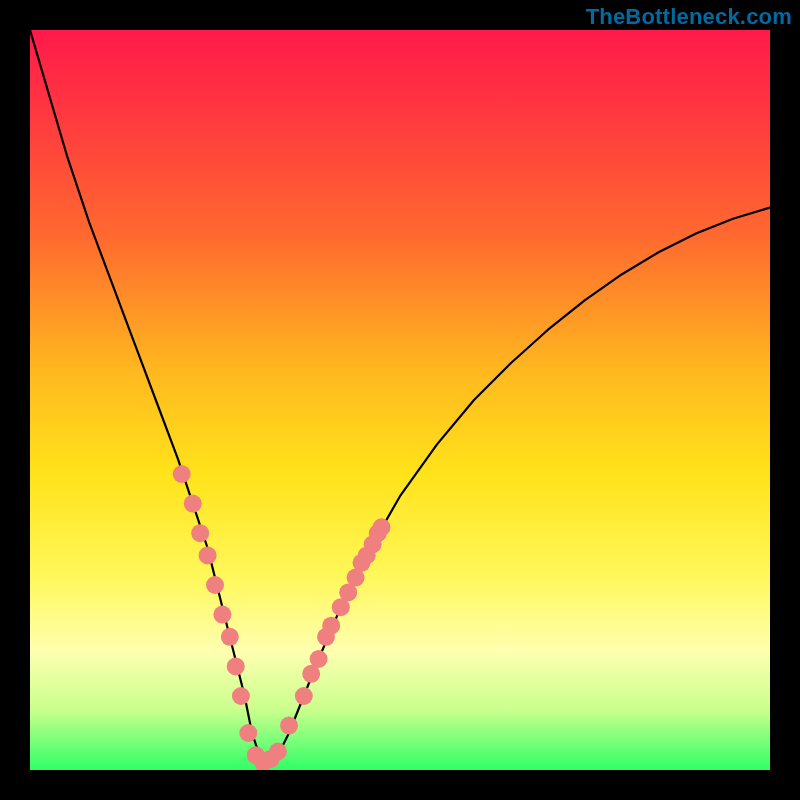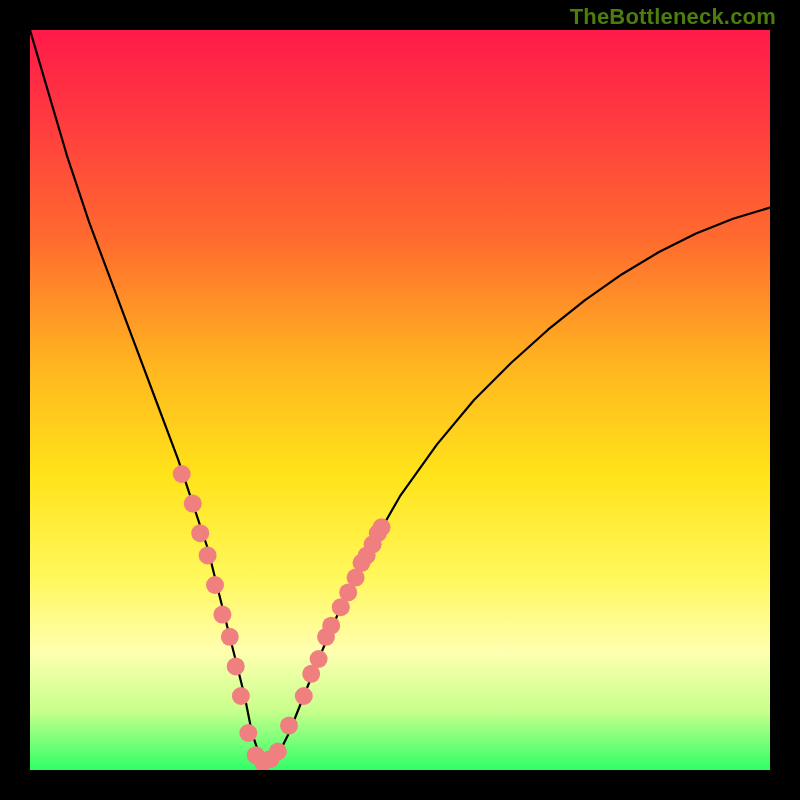--- a/index.html
+++ b/index.html
@@ -32,22 +32,22 @@
       #ffe31a 60%,
       #fff85c 74%,
       #ffffb0 84%,
       #c8ff8c 92%,
       #2fff67 100%
     );
   }
   .watermark {
     position: absolute;
     top: 4px;
-    right: 24px;
-    color: #4d7c0f;
+    right: 8px;
+    color: #0369a1;
     font-size: 22px;
     font-weight: 600;
     letter-spacing: 0.2px;
     z-index: 5;
     user-select: none;
   }
   svg.overlay {
     position: absolute;
     left: 0;
     top: 0;

